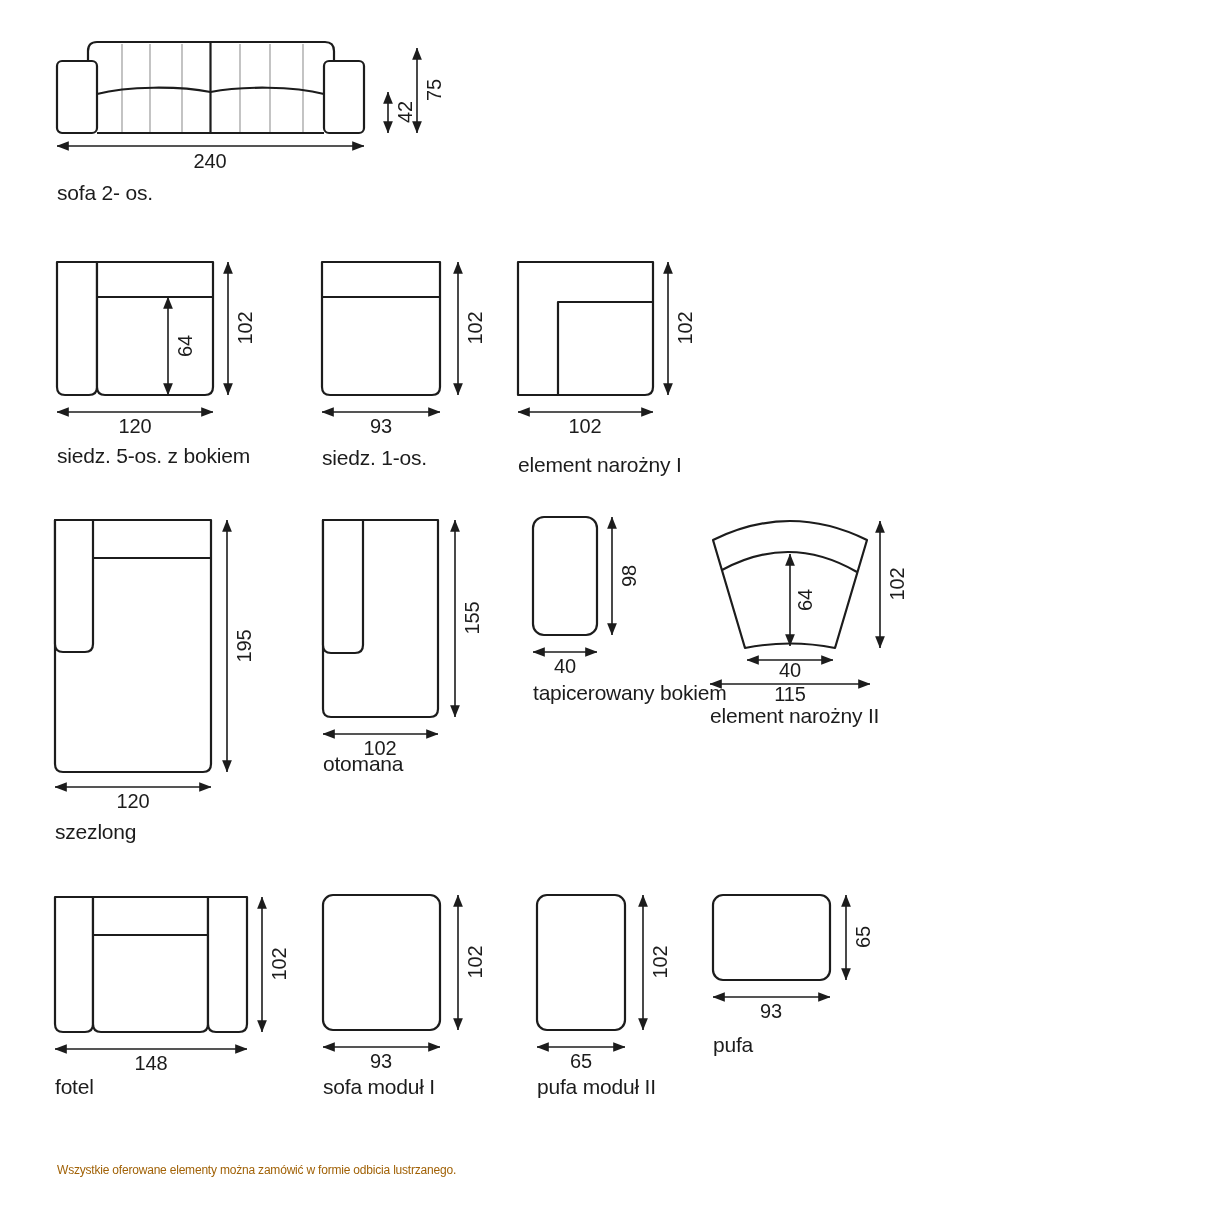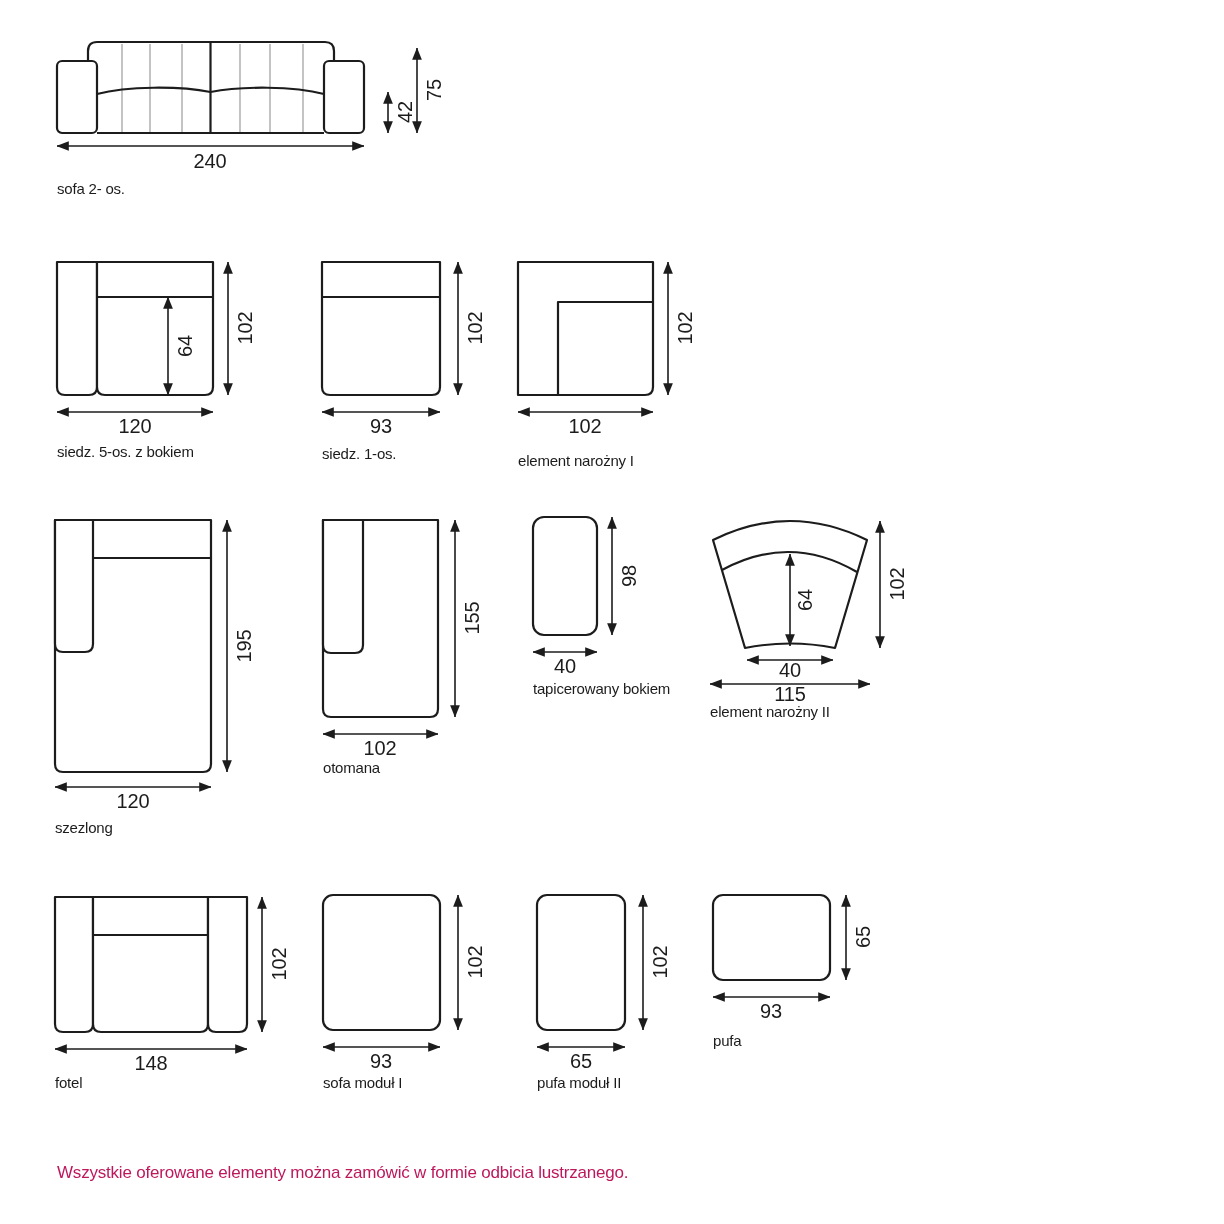--- a/index.html
+++ b/index.html
@@ -3,25 +3,25 @@
 <meta charset="utf-8">
 <style>
   html,body{margin:0;padding:0;background:#ffffff;}
   body{
     width:1224px;height:1224px;position:relative;overflow:hidden;
     font-family:"Liberation Sans","DejaVu Sans",sans-serif;color:#1c1c1c;
   }
   .item{position:absolute;}
   .item svg{display:block;overflow:visible;}
   .label{
-    position:absolute;left:0;font-size:15px;letter-spacing:-0.2px;
+    position:absolute;left:0;font-size:21px;letter-spacing:-0.2px;
     color:#1c1c1c;white-space:nowrap;line-height:1.1;
   }
   .note{
-    position:absolute;font-size:17px;letter-spacing:-0.2px;color:#be185d;white-space:nowrap;
+    position:absolute;font-size:12px;letter-spacing:-0.2px;color:#a16207;white-space:nowrap;
   }
   .outline{fill:#ffffff;stroke:#1c1c1c;stroke-width:2.2;stroke-linejoin:round;stroke-linecap:round;}
   .iline{fill:none;stroke:#1c1c1c;stroke-width:2.2;stroke-linejoin:round;}
   .seam{stroke:#9c9c9c;stroke-width:1.2;}
   .dim{stroke:#1c1c1c;stroke-width:1.6;}
   .dimtxt{font-size:20px;fill:#1c1c1c;letter-spacing:-0.2px;}
 </style>
 </head>
 <body>
 
@@ -137,21 +137,21 @@
       <path class="outline" d="M0,0 H115 V189 Q115,197 107,197 H8 Q0,197 0,189 Z"></path>
       <path class="outline" d="M0,0 H40 V125 Q40,133 32,133 H8 Q0,133 0,125 Z"></path>
     </g>
     <g>
       <line class="dim" x1="132" y1="0" x2="132" y2="197" marker-start="url(#arw)" marker-end="url(#arw)"></line>
       <text class="dimtxt" x="156" y="98" text-anchor="middle" transform="rotate(-90 156 98)">155</text>
       <line class="dim" x1="0" y1="214" x2="115" y2="214" marker-start="url(#arw)" marker-end="url(#arw)"></line>
       <text class="dimtxt" x="57" y="235" text-anchor="middle">102</text>
     </g>
   </svg>
-  <div class="label" style="top:240px">otomana</div>
+  <div class="label" style="top:232px">otomana</div>
 </div>
 
 <div class="item" style="left:533px;top:517px">
   <svg width="140" height="180">
     <g>
       <rect class="outline" x="0" y="0" width="64" height="118" rx="11"></rect>
     </g>
     <g>
       <line class="dim" x1="79" y1="0" x2="79" y2="118" marker-start="url(#arw)" marker-end="url(#arw)"></line>
       <text class="dimtxt" x="103" y="59" text-anchor="middle" transform="rotate(-90 103 59)">98</text>

